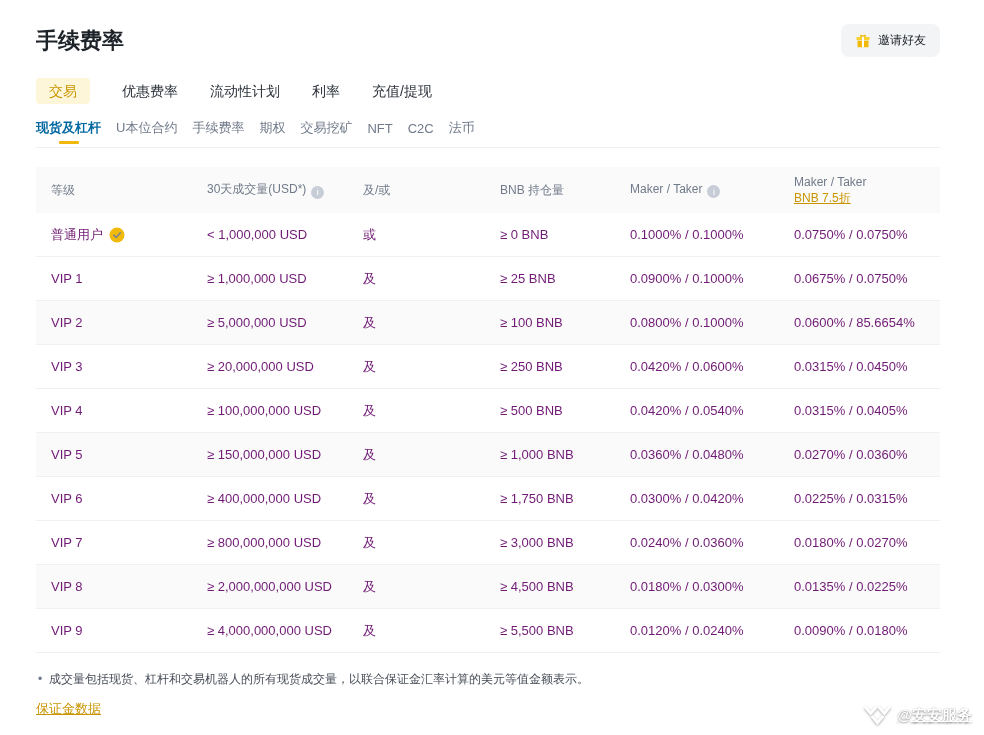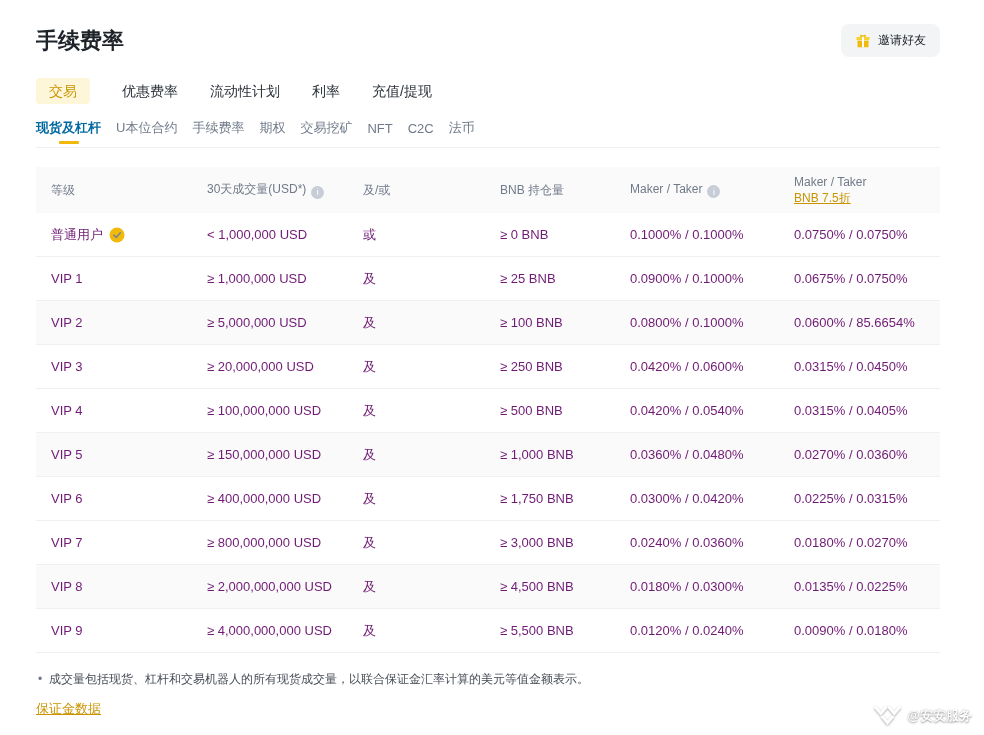--- a/index.html
+++ b/index.html
@@ -57,22 +57,23 @@
   
   .notes { margin:17px 0 0; padding:0; list-style:none; }
   .note { font-size:12px; color:#474d57; line-height:19px; padding-left:13px; position:relative; }
   .note::before { content:"•"; position:absolute; left:2px; color:#707a8a; }
   .margin-link { display:inline-block; margin-top:11px; font-size:13px; color:#c99400;
     text-decoration:underline; cursor:pointer; }
 
   
   .watermark {
     position:absolute; right:12px; bottom:8px; display:flex; align-items:center; gap:5px;
-    font-size:13px; font-weight:700; color:#ffffff;
+    font-size:15px; font-weight:700; color:#ffffff;
     text-shadow:0 1px 2px rgba(0,0,0,.38), 0 0 1px rgba(0,0,0,.28);
+    text-decoration:underline;
   }
   .watermark svg { filter:drop-shadow(0 1px 1px rgba(0,0,0,.35)); }
 </style>
 </head>
 <body>
 
 <div class="content">
 
   <div class="topbar">
     <h1 class="page-title">手续费率</h1>

